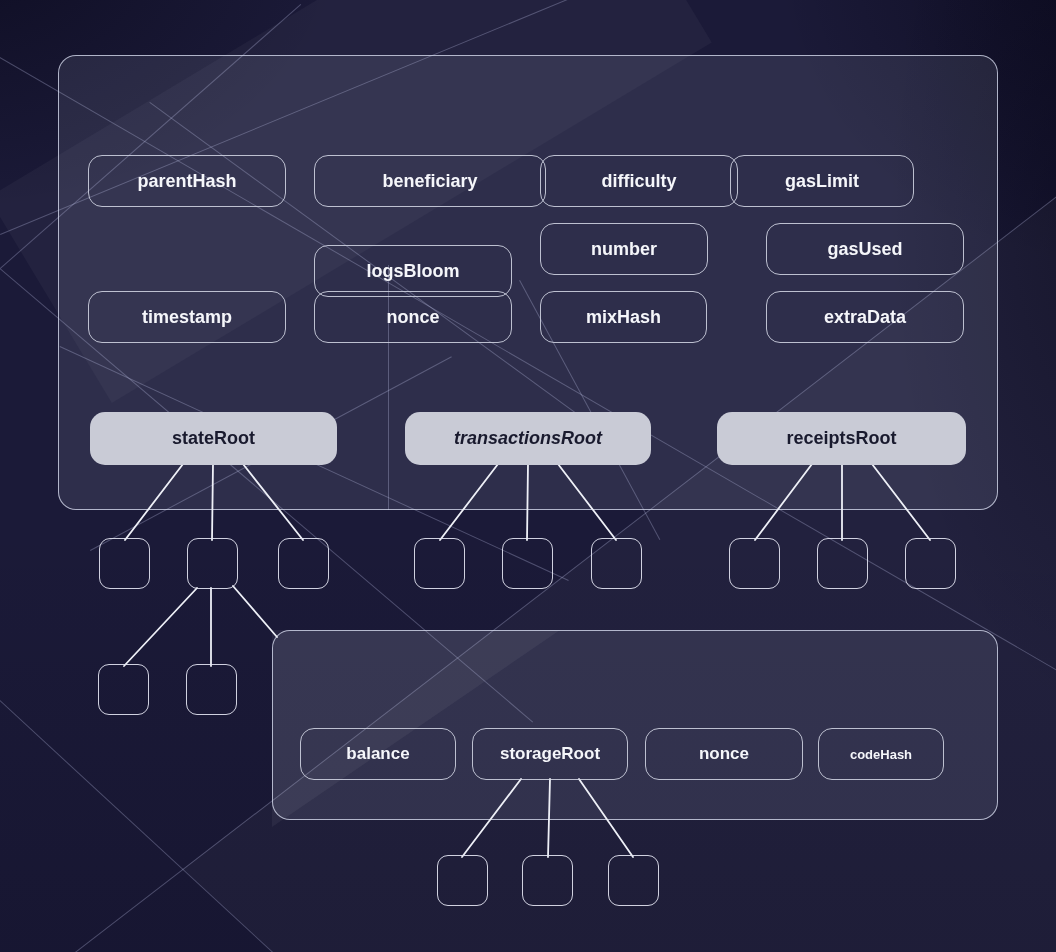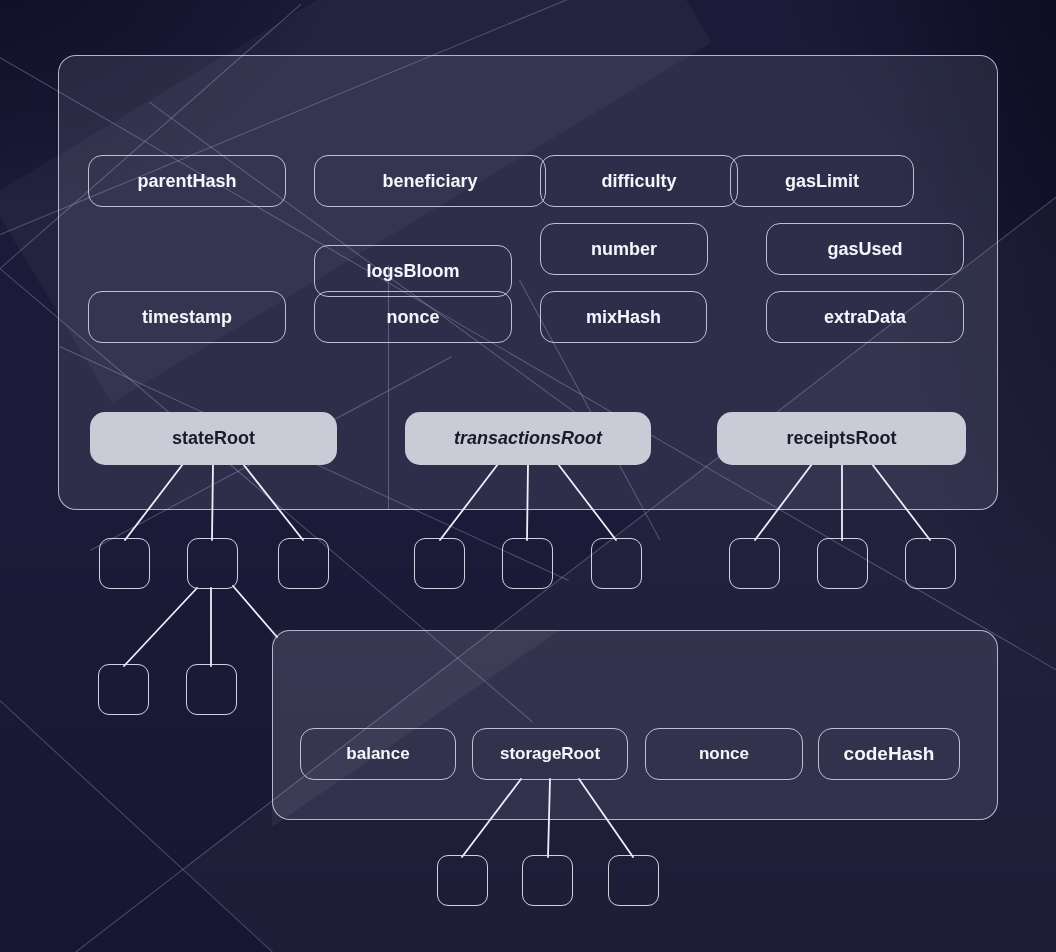--- a/index.html
+++ b/index.html
@@ -133,19 +133,19 @@
   <div class="sq" style="left:817px;top:538px;"></div>
   <div class="sq" style="left:905px;top:538px;"></div>
 
   <div class="sq" style="left:98px;top:664px;"></div>
   <div class="sq" style="left:186px;top:664px;"></div>
 
 
   <div class="box" style="left:300px;top:728px;width:156px;font-size:17px;">balance</div>
   <div class="box" style="left:472px;top:728px;width:156px;font-size:17px;">storageRoot</div>
   <div class="box" style="left:645px;top:728px;width:158px;font-size:17px;">nonce</div>
-  <div class="box" style="left:818px;top:728px;width:142px;font-size:19px;">codeHash</div>
+  <div class="box" style="left:818px;top:728px;width:126px;font-size:13px;">codeHash</div>
 
   <div class="sq" style="left:437px;top:855px;"></div>
   <div class="sq" style="left:522px;top:855px;"></div>
   <div class="sq" style="left:608px;top:855px;"></div>
 
 </div>
 
 </body></html>

